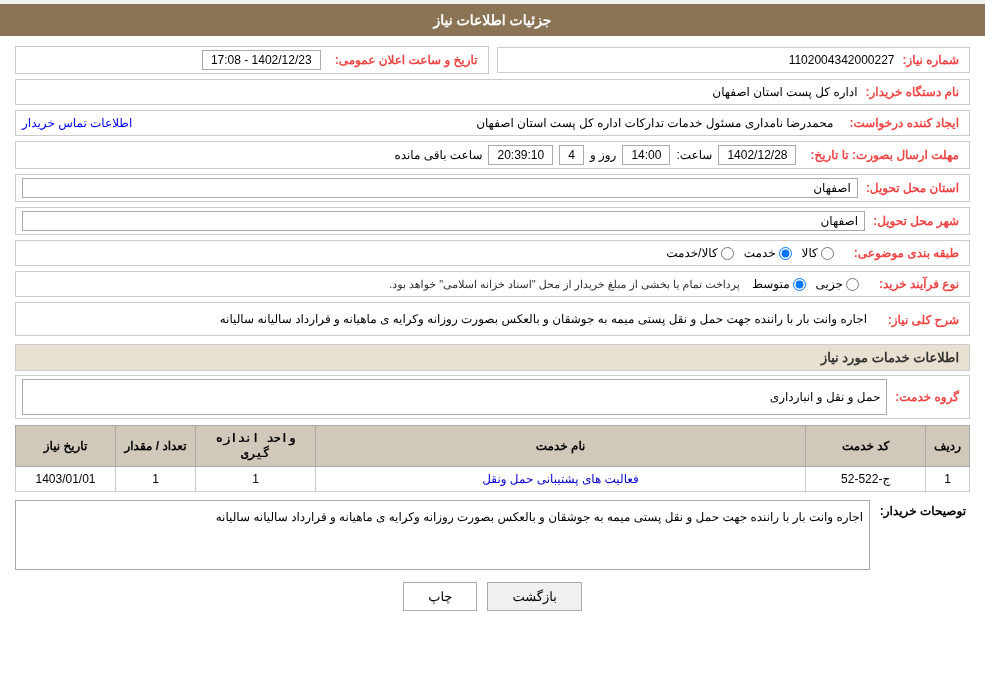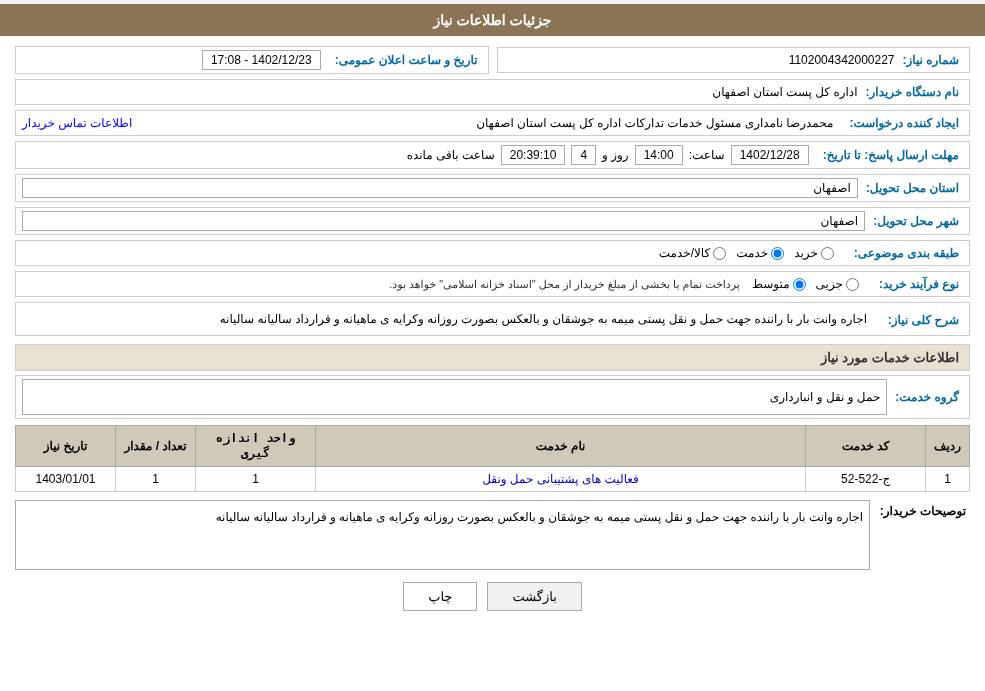--- a/index.html
+++ b/index.html
@@ -120,21 +120,21 @@
       font-family: Tahoma, Arial, sans-serif;
     }
     .btn-print {
       background: #fff;
     }
     .btn-back {
       background: #f0f0f0;
     }
     .form-field-label {
       white-space: nowrap;
-      color: #0369a1;
+      color: #ef4444;
       font-weight: bold;
       padding-right: 4px;
       padding-left: 8px;
     }
   </style>
 </head>
 <body>
 
 <div class="page-container">
 
@@ -158,21 +158,21 @@
       <span style="flex:1; text-align:right;">اداره کل پست استان اصفهان</span>
     </div>
 
     <div style="display:flex; align-items:center; margin-bottom:5px; border:1px solid #ccc; padding:3px 6px; min-height:26px; gap:8px;">
       <span class="form-field-label">ایجاد کننده درخواست:</span>
       <span style="flex:1; text-align:right;">محمدرضا نامداری مسئول خدمات تدارکات اداره کل پست استان اصفهان</span>
       <a class="link-text" style="white-space:nowrap;">اطلاعات تماس خریدار</a>
     </div>
 
     <div style="display:flex; align-items:center; margin-bottom:5px; border:1px solid #ccc; padding:3px 6px; min-height:26px; gap:6px;">
-      <span class="form-field-label">مهلت ارسال پاسخ: تا تاریخ:</span>
+      <span class="form-field-label">مهلت ارسال بصورت: تا تاریخ:</span>
       <span style="border:1px solid #aaa; padding:2px 8px; background:#fff;">1402/12/28</span>
       <span style="white-space:nowrap;">ساعت:</span>
       <span style="border:1px solid #aaa; padding:2px 8px; background:#fff;">14:00</span>
       <span style="white-space:nowrap;">روز و</span>
       <span style="border:1px solid #aaa; padding:2px 8px; background:#fff;">4</span>
       <span style="border:1px solid #aaa; padding:2px 8px; background:#fff;">20:39:10</span>
       <span style="white-space:nowrap;">ساعت باقی مانده</span>
     </div>
 
     <div style="display:flex; align-items:center; margin-bottom:5px; gap:8px;">
@@ -194,21 +194,21 @@
       <div class="radio-group">
         <label class="radio-item">
           <span>کالا/خدمت</span>
           <input type="radio" name="category" style="">
         </label>
         <label class="radio-item">
           <span>خدمت</span>
           <input type="radio" name="category" checked="" style="">
         </label>
         <label class="radio-item">
-          <span>خرید</span>
+          <span>کالا</span>
           <input type="radio" name="category" style="">
         </label>
       </div>
     </div>
 
     <div style="display:flex; align-items:center; margin-bottom:5px; border:1px solid #ccc; padding:3px 6px; min-height:26px; gap:12px; flex-wrap:wrap;">
       <span class="form-field-label">نوع فرآیند خرید:</span>
       <div class="radio-group">
         <label class="radio-item">
           <span>متوسط</span>

